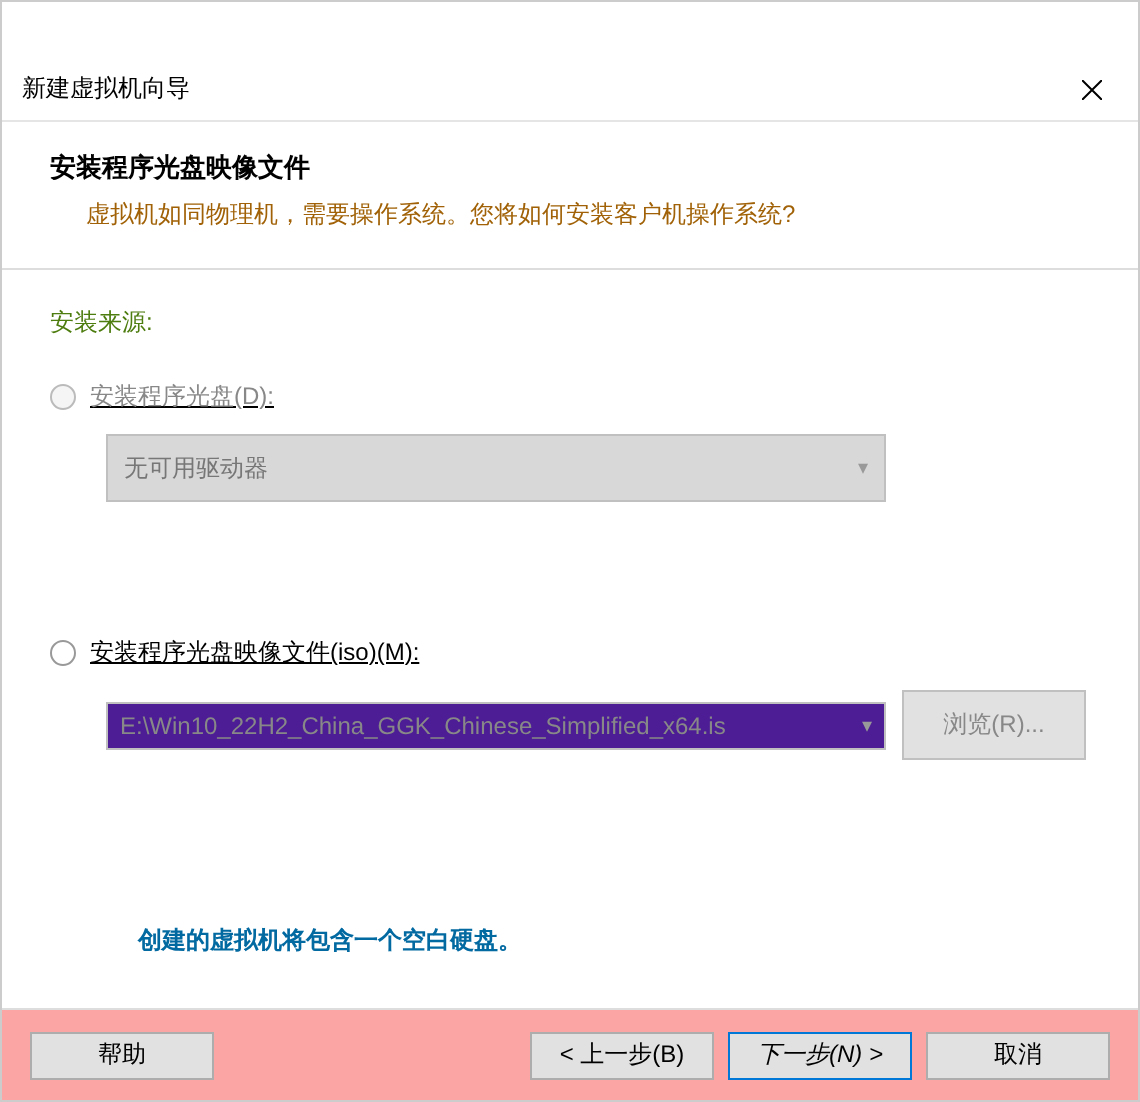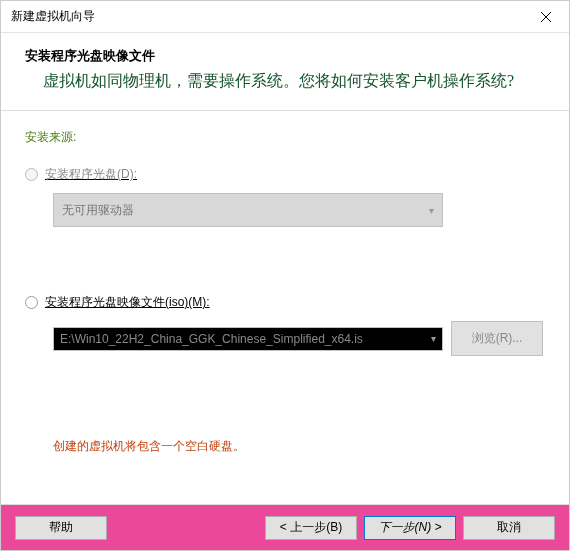--- a/index.html
+++ b/index.html
@@ -13,39 +13,40 @@
       flex-direction: column;
       border: 1px solid #ccc;
     }
     .titlebar {
       height: 32px;
       display: flex;
       align-items: center;
       padding: 0 0 0 10px;
       background: #fff;
       border-bottom: 1px solid #e5e5e5;
+      margin-top: 28px;
     }
     .titlebar-title { flex: 1; font-size: 12px; color: #000; }
     .close-btn {
       width: 46px;
       height: 32px;
       display: flex;
       align-items: center;
       justify-content: center;
       font-size: 14px;
       color: #000;
       cursor: default;
     }
     .header {
       padding: 14px 24px 18px 24px;
       border-bottom: 1px solid #ddd;
       background: #fff;
     }
     .header-title { font-size: 13px; font-weight: bold; color: #000; margin-bottom: 6px; }
-    .header-desc { font-size: 16px; color: #14532d; padding-left: 18px; font-family: Liberation Serif, serif; }
+    .header-desc { font-size: 12px; color: #a16207; padding-left: 18px; }
     .content {
       flex: 1;
       padding: 18px 24px 10px 24px;
       background: #fff;
     }
     .source-label { font-size: 12px; color: #4d7c0f; margin-bottom: 20px; }
     .option { margin-bottom: 12px; }
     .radio-row {
       display: flex;
       align-items: center;
@@ -83,21 +84,21 @@
       position: relative;
     }
     .dropdown.disabled { background: #d8d8d8; color: #777; border-color: #c0c0c0; }
     .dropdown-text { flex: 1; font-size: 12px; color: #777; }
     .dropdown-arrow { color: #999; font-size: 10px; }
     .iso-row { display: flex; align-items: center; gap: 8px; }
     .iso-input {
       width: 390px;
       height: 24px;
       border: 1px solid #c0c0c0;
-      background: #000000;
+      background: #4c1d95;
       padding: 0 6px;
       display: flex;
       align-items: center;
       position: relative;
     }
     .iso-text {
       flex: 1;
       font-size: 12px;
       color: #888;
       white-space: nowrap;
@@ -109,34 +110,35 @@
       height: 35px;
       border: 1px solid #c0c0c0;
       background: #e1e1e1;
       display: flex;
       align-items: center;
       justify-content: center;
       font-size: 12px;
       color: #888;
     }
     .hint-text {
-      margin: 10px 0 0 28px;
-      font-size: 12px;
-      color: #c2410c;
+      margin: 10px 0 0 44px;
+      font-size: 12px;
+      color: #0369a1;
+      font-weight: bold;
     }
     .spacer-1 { height: 55px; }
     .spacer-2 { height: 60px; }
     .footer {
       height: 46px;
       border-top: 1px solid #ddd;
       display: flex;
       align-items: center;
       padding: 0 14px;
       gap: 7px;
-      background: #ec4899;
+      background: #fca5a5;
     }
     .footer-spacer { flex: 1; }
     .btn {
       min-width: 92px;
       height: 24px;
       border: 1px solid #adadad;
       background: #e1e1e1;
       display: flex;
       align-items: center;
       justify-content: center;

